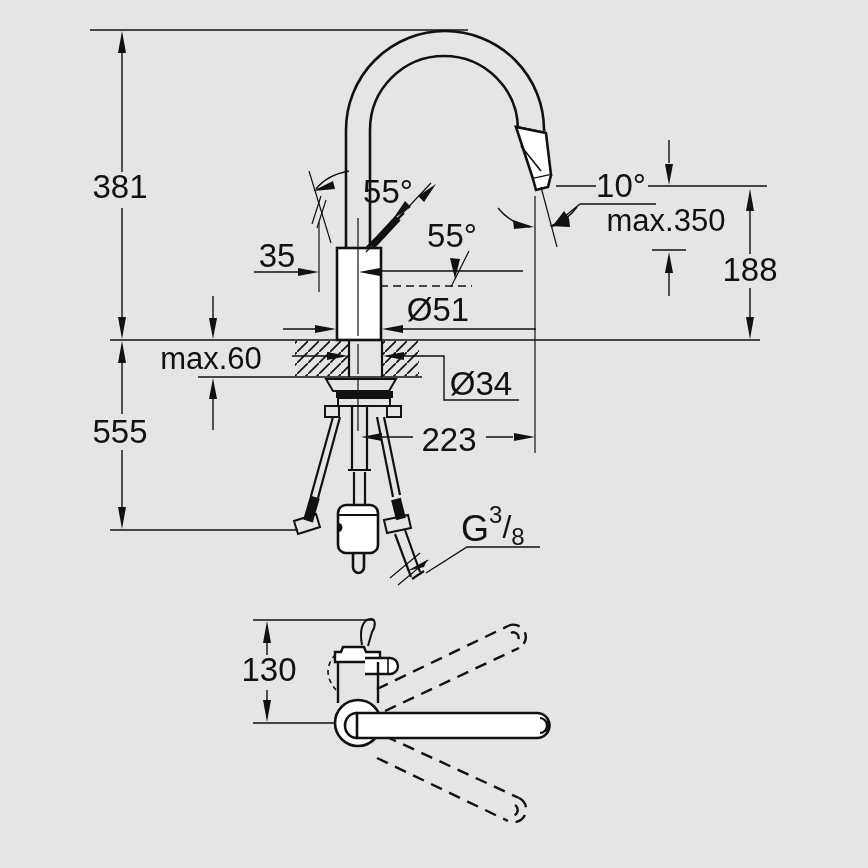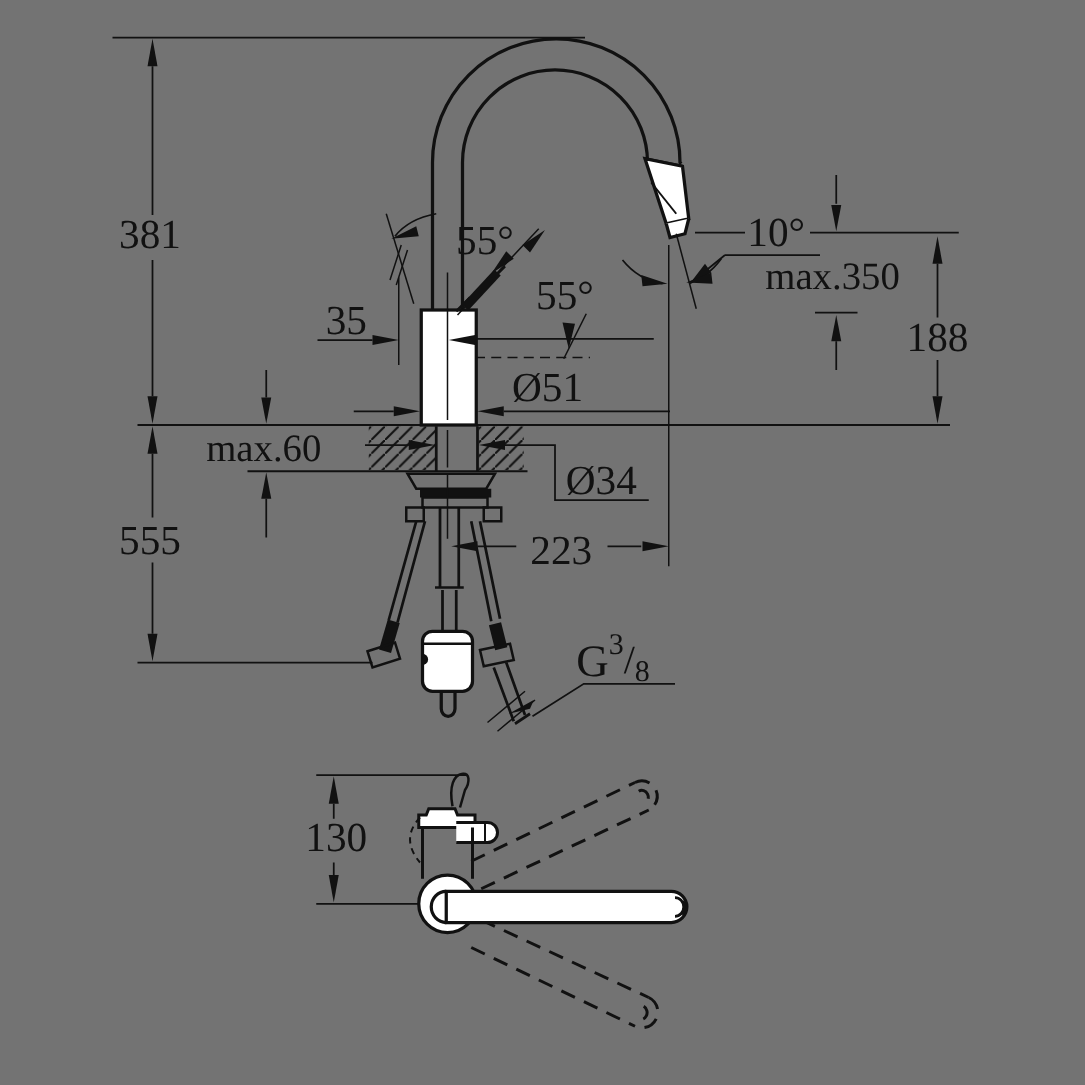--- a/index.html
+++ b/index.html
@@ -1,17 +1,17 @@
 <!DOCTYPE html>
 <html><head>
 <meta charset="utf-8">
 <style>
   html,body{margin:0;padding:0;background:#fff;}
-  .stage{position:relative;width:868px;height:868px;background:#737373;overflow:hidden;
-         font-family:Liberation Serif, serif;}
+  .stage{position:relative;width:868px;height:868px;background:#e5e5e5;overflow:hidden;
+         font-family:Liberation Sans, sans-serif;}
   svg{position:absolute;left:0;top:0;}
   text{fill:#111;}
   .dim{font-size:33px;}
   .dim-sm{font-size:31px;}
   .thread{font-size:36px;}
 </style>
 </head>
 <body>
 
 <div class="stage">

